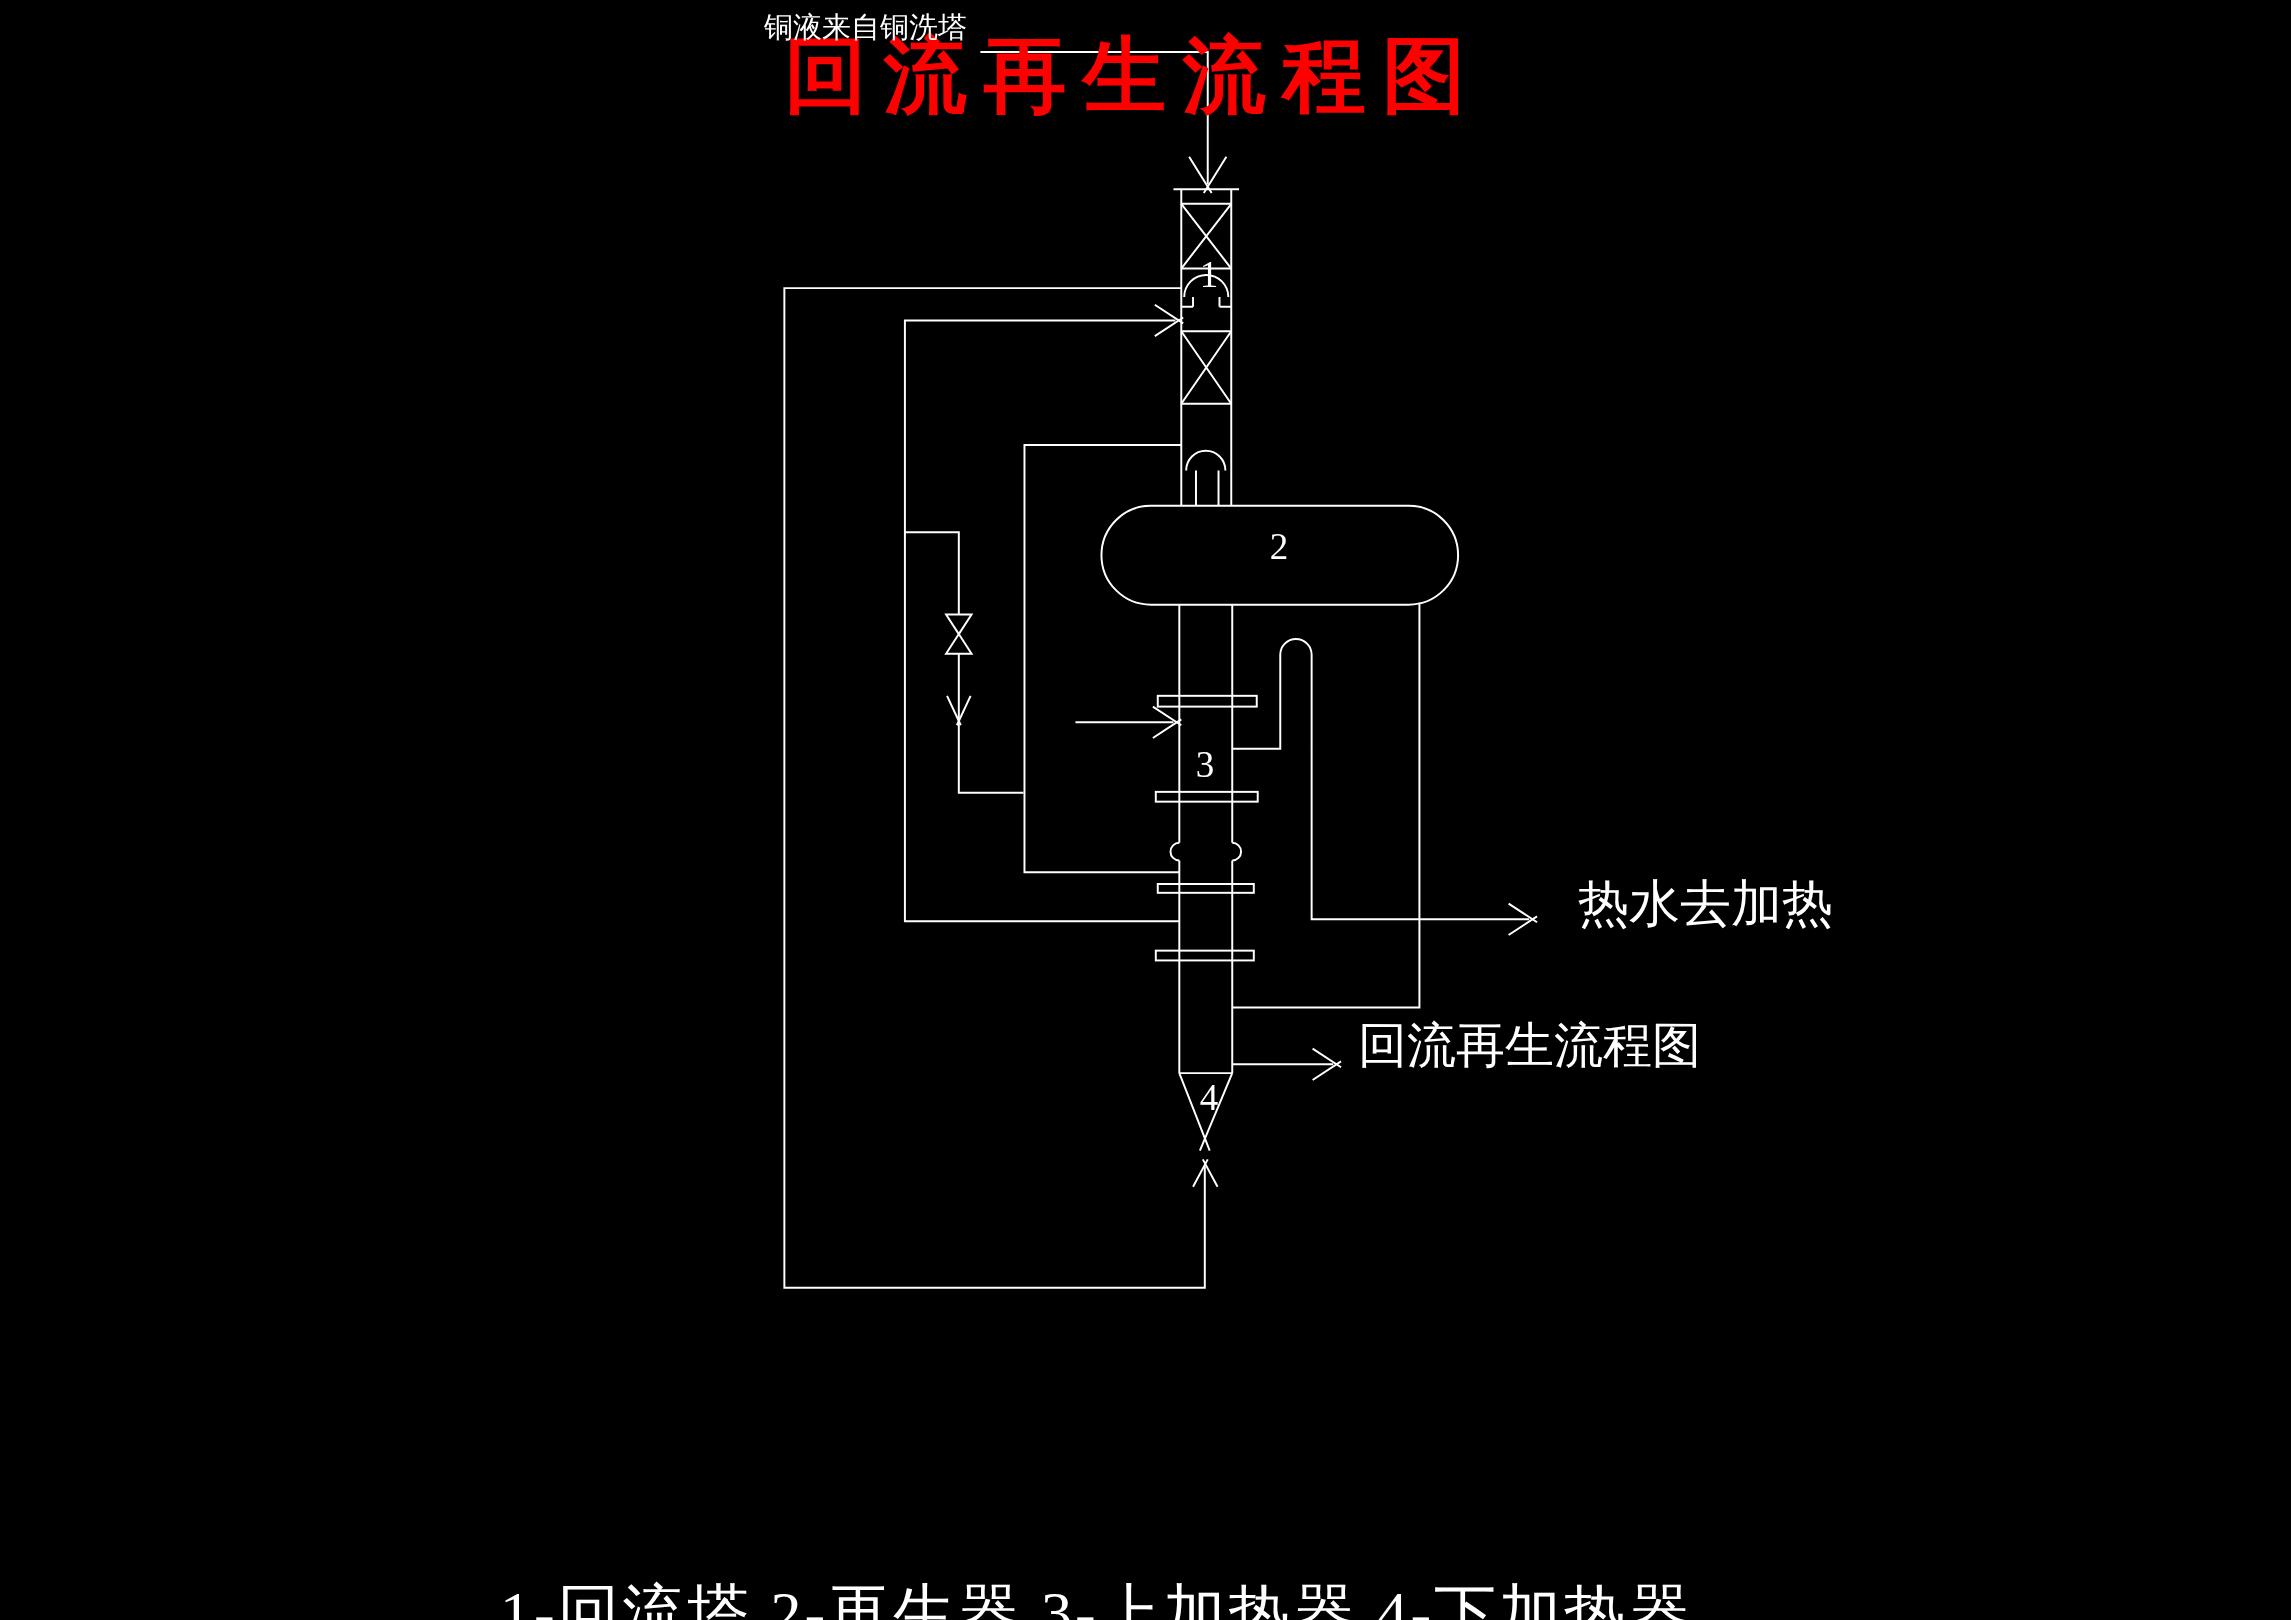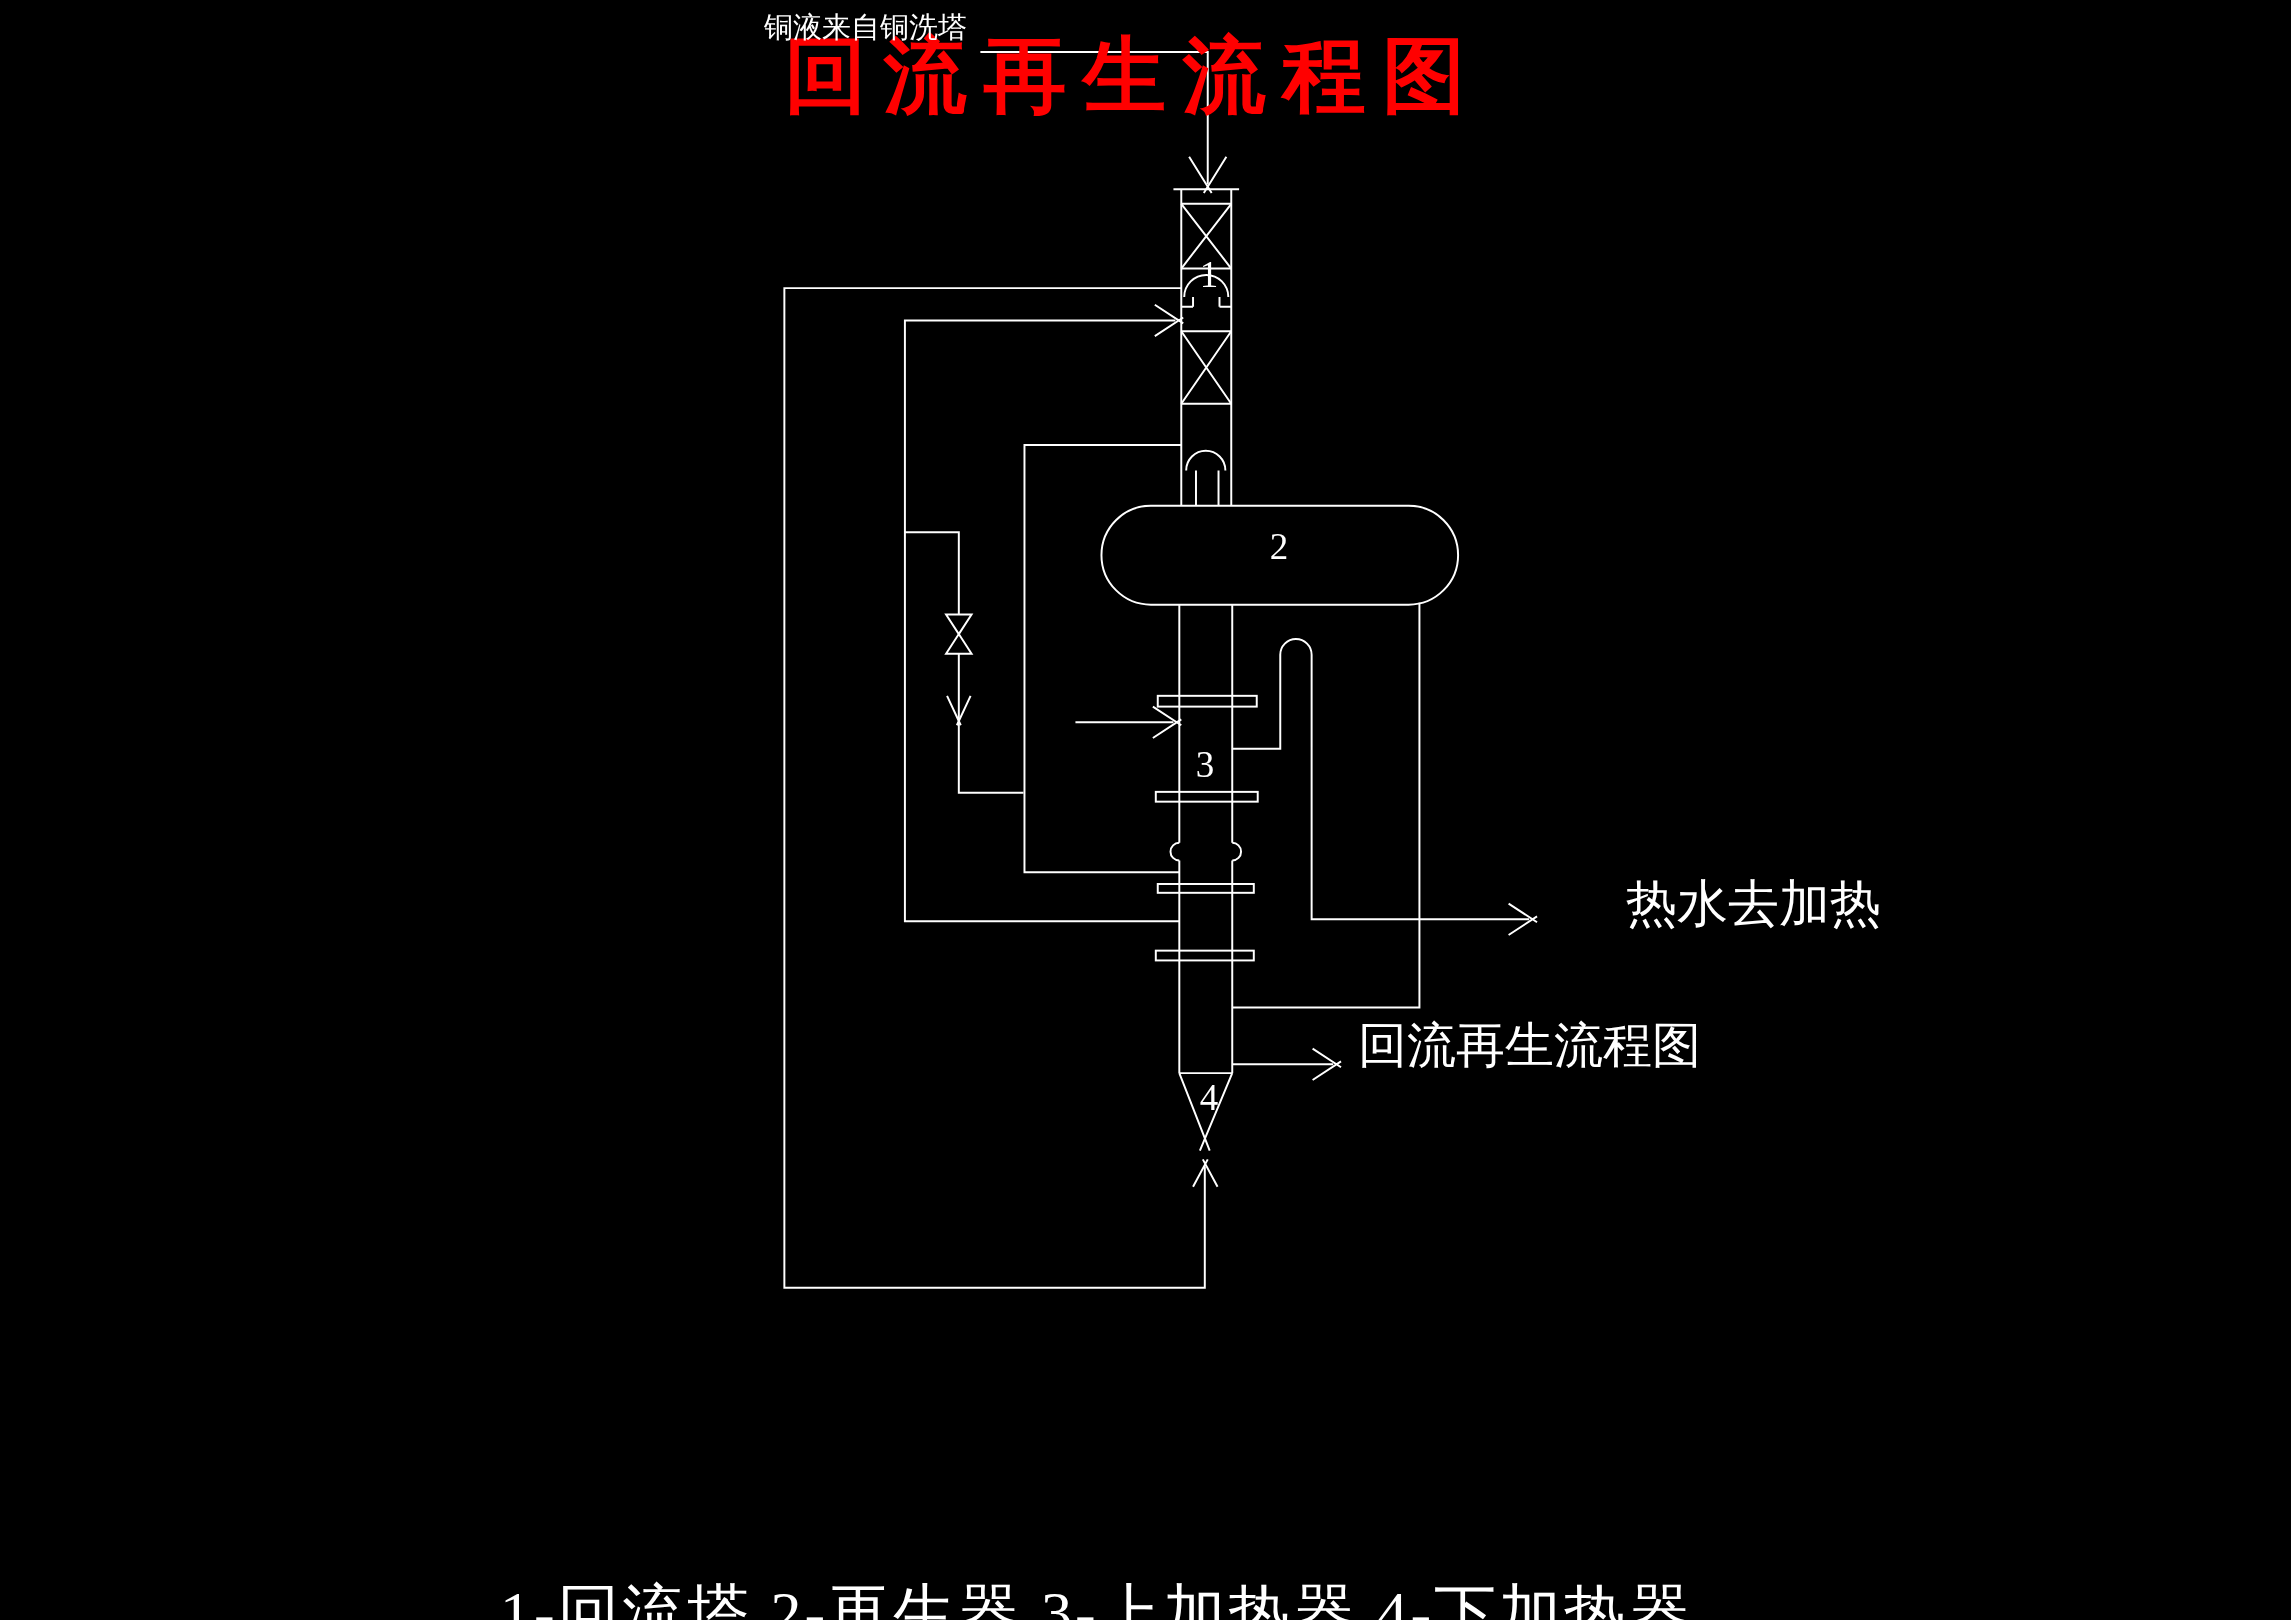--- a/index.html
+++ b/index.html
@@ -39,21 +39,21 @@
     white-space: nowrap;
     line-height: 1;
     z-index: 2;
   }
   .feed-label {
     left: 764px;
     top: 12.7px;
     font-size: 29px;
   }
   .hotwater-label {
-    left: 1626px;
+    left: 1578px;
     top: 879px;
     font-size: 51px;
   }
   .copperout-label {
     left: 1358px;
     top: 1021px;
     font-size: 49px;
   }
   .legend {
     left: 500px;

